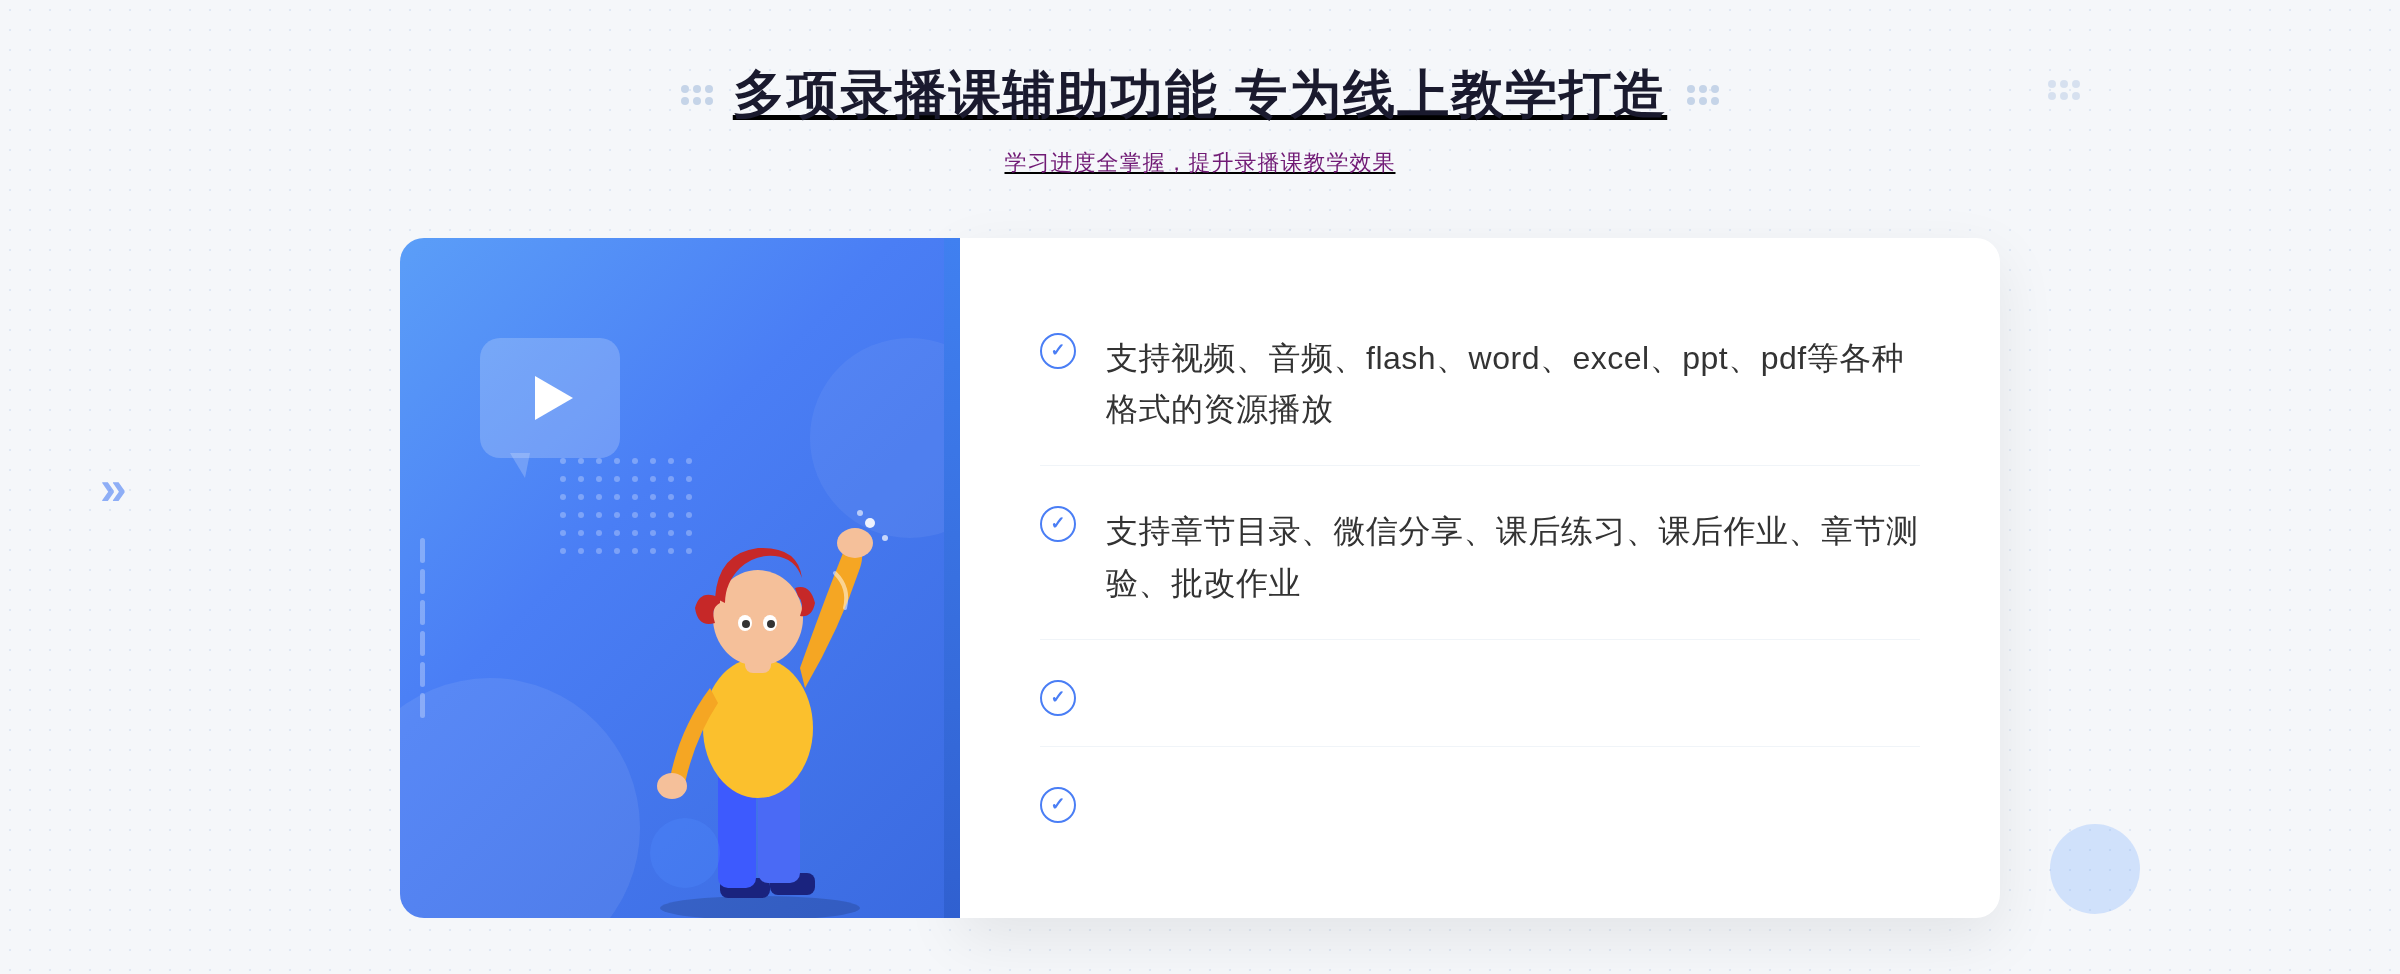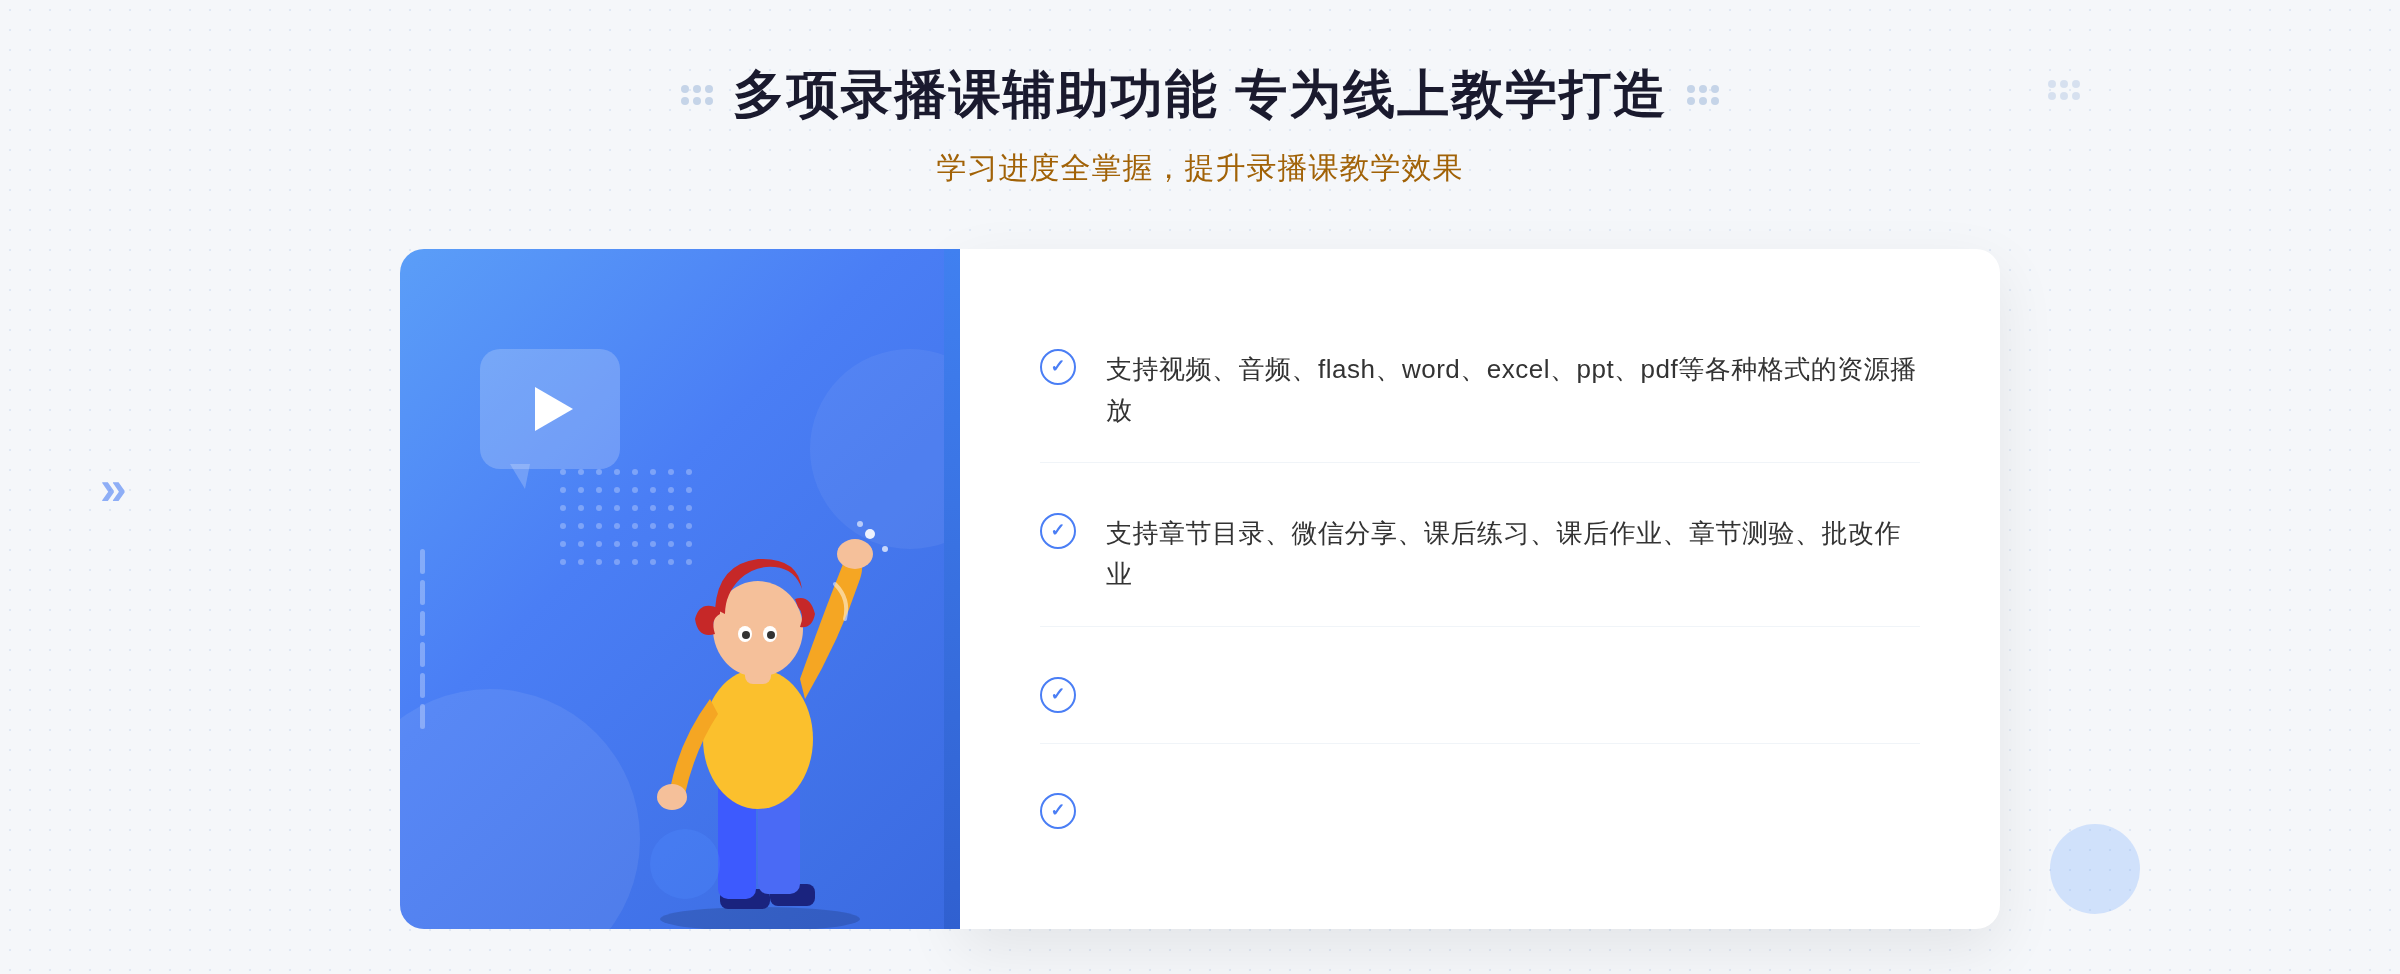--- a/index.html
+++ b/index.html
@@ -41,20 +41,21 @@
       padding-top: 60px;
     }
 
     
     .header-section {
       text-align: center;
       margin-bottom: 60px;
       display: flex;
       flex-direction: column;
       align-items: center;
+      text-decoration: underline;
     }
 
     .title-row {
       display: flex;
       align-items: center;
       gap: 20px;
       margin-bottom: 18px;
     }
 
     .title-decorators {
@@ -78,22 +79,22 @@
     }
 
     .main-title {
       font-size: 52px;
       font-weight: 700;
       color: #1a1a2e;
       letter-spacing: 2px;
     }
 
     .subtitle {
-      font-size: 30px;
-      color: #a16207;
+      font-size: 22px;
+      color: #701a75;
       letter-spacing: 1px;
     }
 
     
     .content-area {
       display: flex;
       align-items: stretch;
       width: 1600px;
       gap: 0;
     }
@@ -253,21 +254,21 @@
 
     .check-mark {
       color: #4a7ef5;
       font-size: 18px;
       font-weight: 700;
       line-height: 1;
       margin-top: -2px;
     }
 
     .feature-text {
-      font-size: 26px;
+      font-size: 32px;
       color: #333;
       line-height: 1.6;
       letter-spacing: 0.5px;
     }
 
     
     .deco-right-top {
       position: absolute;
       right: 320px;
       top: 80px;

